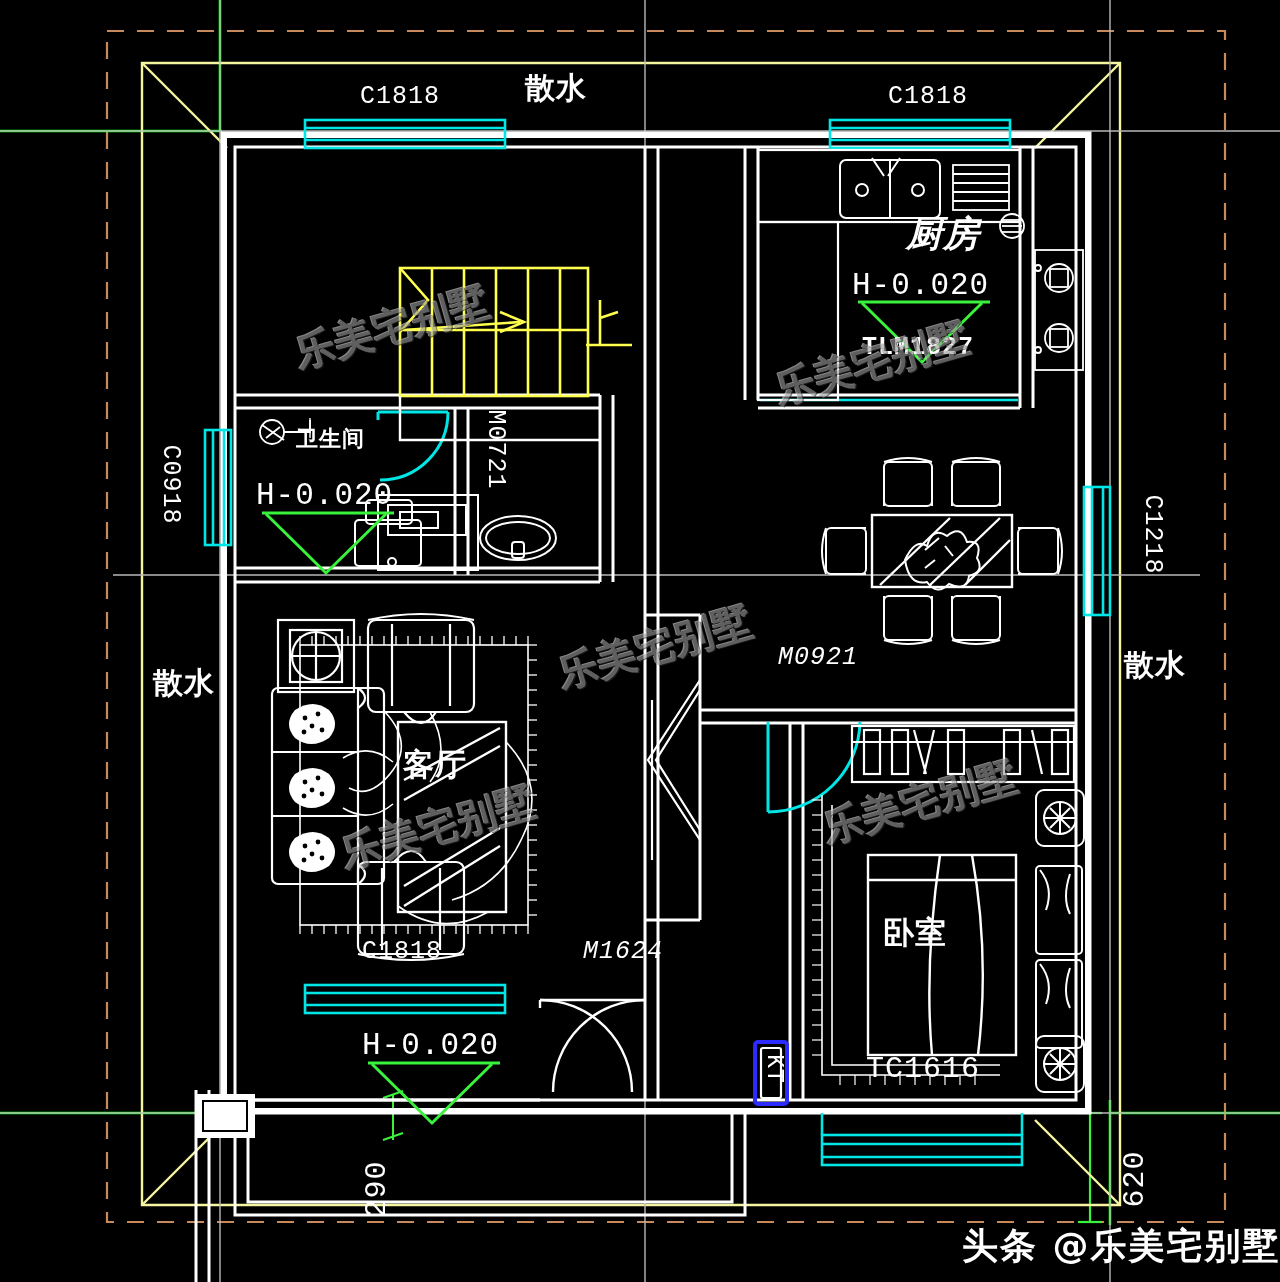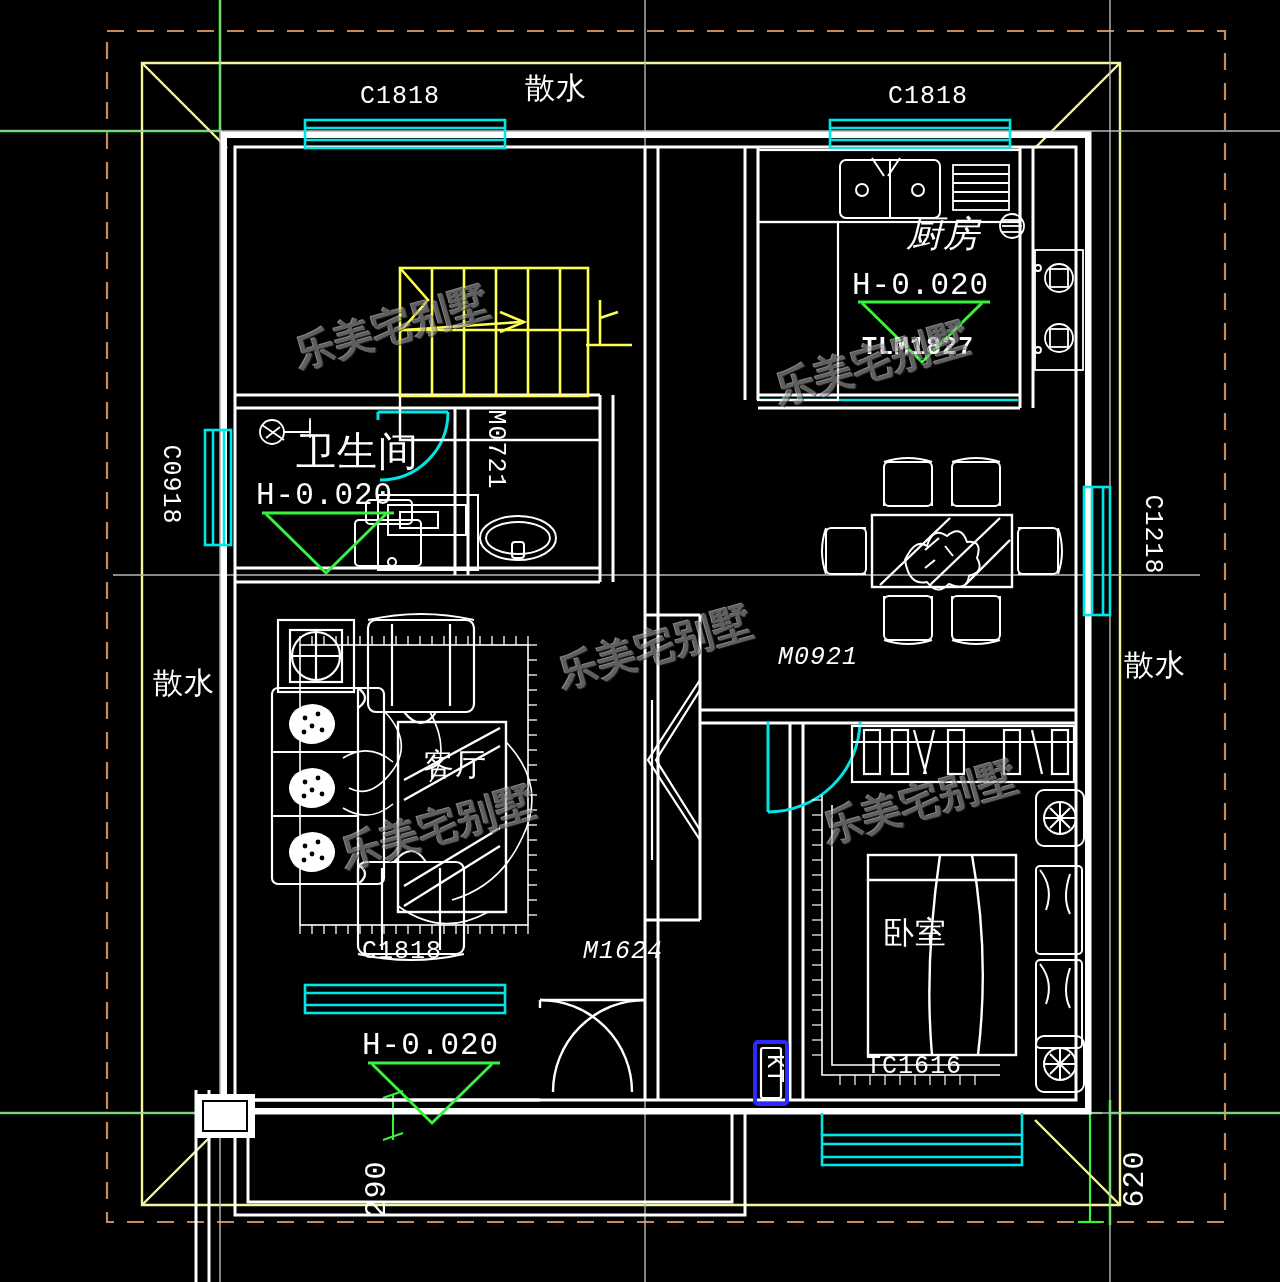--- a/index.html
+++ b/index.html
@@ -1,19 +1,19 @@
 <!DOCTYPE html>
 <html><head>
 <meta charset="utf-8">
 <style>
   html,body{margin:0;padding:0;background:#000;}
   body{width:1280px;height:1282px;overflow:hidden;font-family:"Liberation Sans",sans-serif;}
   #stage{position:relative;width:1280px;height:1076px;background:#000;}
   .lbl{position:absolute;color:#fff;white-space:nowrap;letter-spacing:1px;}
-  .lbl.cn{font-family:"DejaVu Sans","Liberation Sans",sans-serif;font-weight:400;}
+  .lbl.cn{font-family:"DejaVu Sans","Liberation Sans",sans-serif;font-weight:700;}
   .lbl.num{font-family:"Liberation Mono","DejaVu Sans Mono",monospace;}
   .vert{transform-origin:50% 50%;}
   .wm{position:absolute;color:#9a9a9a;opacity:.62;font-weight:800;
       font-family:"DejaVu Sans","Liberation Sans",sans-serif;
       white-space:nowrap;pointer-events:none;
       text-shadow:1px 1px 0 #2a2a2a,-1px -1px 0 #d8d8d8;}
   svg{position:absolute;left:0;top:0;}
   .tt{position:absolute;color:#fff;font-weight:700;white-space:nowrap;
       font-family:"DejaVu Sans","Liberation Sans",sans-serif;}
 </style>
@@ -561,25 +561,25 @@
   <div class="lbl num" style="left:360px;top:82px;font-size:25px;">C1818</div>
   <div class="lbl num" style="left:888px;top:82px;font-size:25px;">C1818</div>
   <div class="lbl num vert" style="left:130px;top:470px;font-size:25px;transform:rotate(90deg);">C0918</div>
   <div class="lbl num vert" style="left:1112px;top:520px;font-size:25px;transform:rotate(90deg);">C1218</div>
   <div class="lbl num" style="left:362px;top:937px;font-size:25px;">C1818</div>
 
   <div class="lbl num" style="left:862px;top:333px;font-size:25px;font-weight:bold;">TLM1827</div>
   <div class="lbl num vert" style="left:455px;top:435px;font-size:25px;transform:rotate(90deg);">M0721</div>
   <div class="lbl num" style="left:778px;top:643px;font-size:25px;font-style:italic;">M0921</div>
   <div class="lbl num" style="left:583px;top:937px;font-size:25px;font-style:italic;">M1624</div>
-  <div class="lbl num" style="left:866px;top:1052px;font-size:25px;">TC1616</div>
+  <div class="lbl num" style="left:866px;top:1052px;font-size:30px;">TC1616</div>
 
   <div class="lbl cn" style="left:906px;top:210px;font-size:36px;font-style:italic;">厨房</div>
-  <div class="lbl cn" style="left:296px;top:424px;font-size:40px;">卫生间</div>
-  <div class="lbl cn" style="left:403px;top:744px;font-size:31px;margin-left:20px;">客厅</div>
+  <div class="lbl cn" style="left:296px;top:424px;font-size:22px;">卫生间</div>
+  <div class="lbl cn" style="left:403px;top:744px;font-size:31px;">客厅</div>
   <div class="lbl cn" style="left:883px;top:912px;font-size:31px;">卧室</div>
 
   <div class="lbl num" style="left:852px;top:268px;font-size:31px;">H-0.020</div>
   <div class="lbl num" style="left:256px;top:478px;font-size:31px;">H-0.020</div>
   <div class="lbl num" style="left:362px;top:1028px;font-size:31px;">H-0.020</div>
 
   <div class="lbl cn" style="left:525px;top:68px;font-size:30px;">散水</div>
   <div class="lbl cn" style="left:153px;top:663px;font-size:30px;">散水</div>
   <div class="lbl cn" style="left:1124px;top:645px;font-size:30px;">散水</div>
 
@@ -589,14 +589,15 @@
 
   <div class="lbl num vert" style="left:348px;top:1172px;font-size:30px;transform:rotate(-90deg);">290</div>
   <div class="lbl num vert" style="left:1106px;top:1162px;font-size:30px;transform:rotate(-90deg);">620</div>
 
   <div class="wm" style="left:292px;top:300px;font-size:40px;transform:rotate(-16deg);">乐美宅别墅</div>
   <div class="wm" style="left:772px;top:336px;font-size:40px;transform:rotate(-16deg);">乐美宅别墅</div>
   <div class="wm" style="left:555px;top:620px;font-size:40px;transform:rotate(-16deg);">乐美宅别墅</div>
   <div class="wm" style="left:338px;top:800px;font-size:40px;transform:rotate(-16deg);">乐美宅别墅</div>
   <div class="wm" style="left:820px;top:775px;font-size:40px;transform:rotate(-16deg);">乐美宅别墅</div>
 
+  <div class="tt" style="left:962px;top:1222px;font-size:36px;letter-spacing:2px;">头条 @乐美宅别墅</div>
 
 </div>
 
 </body></html>

